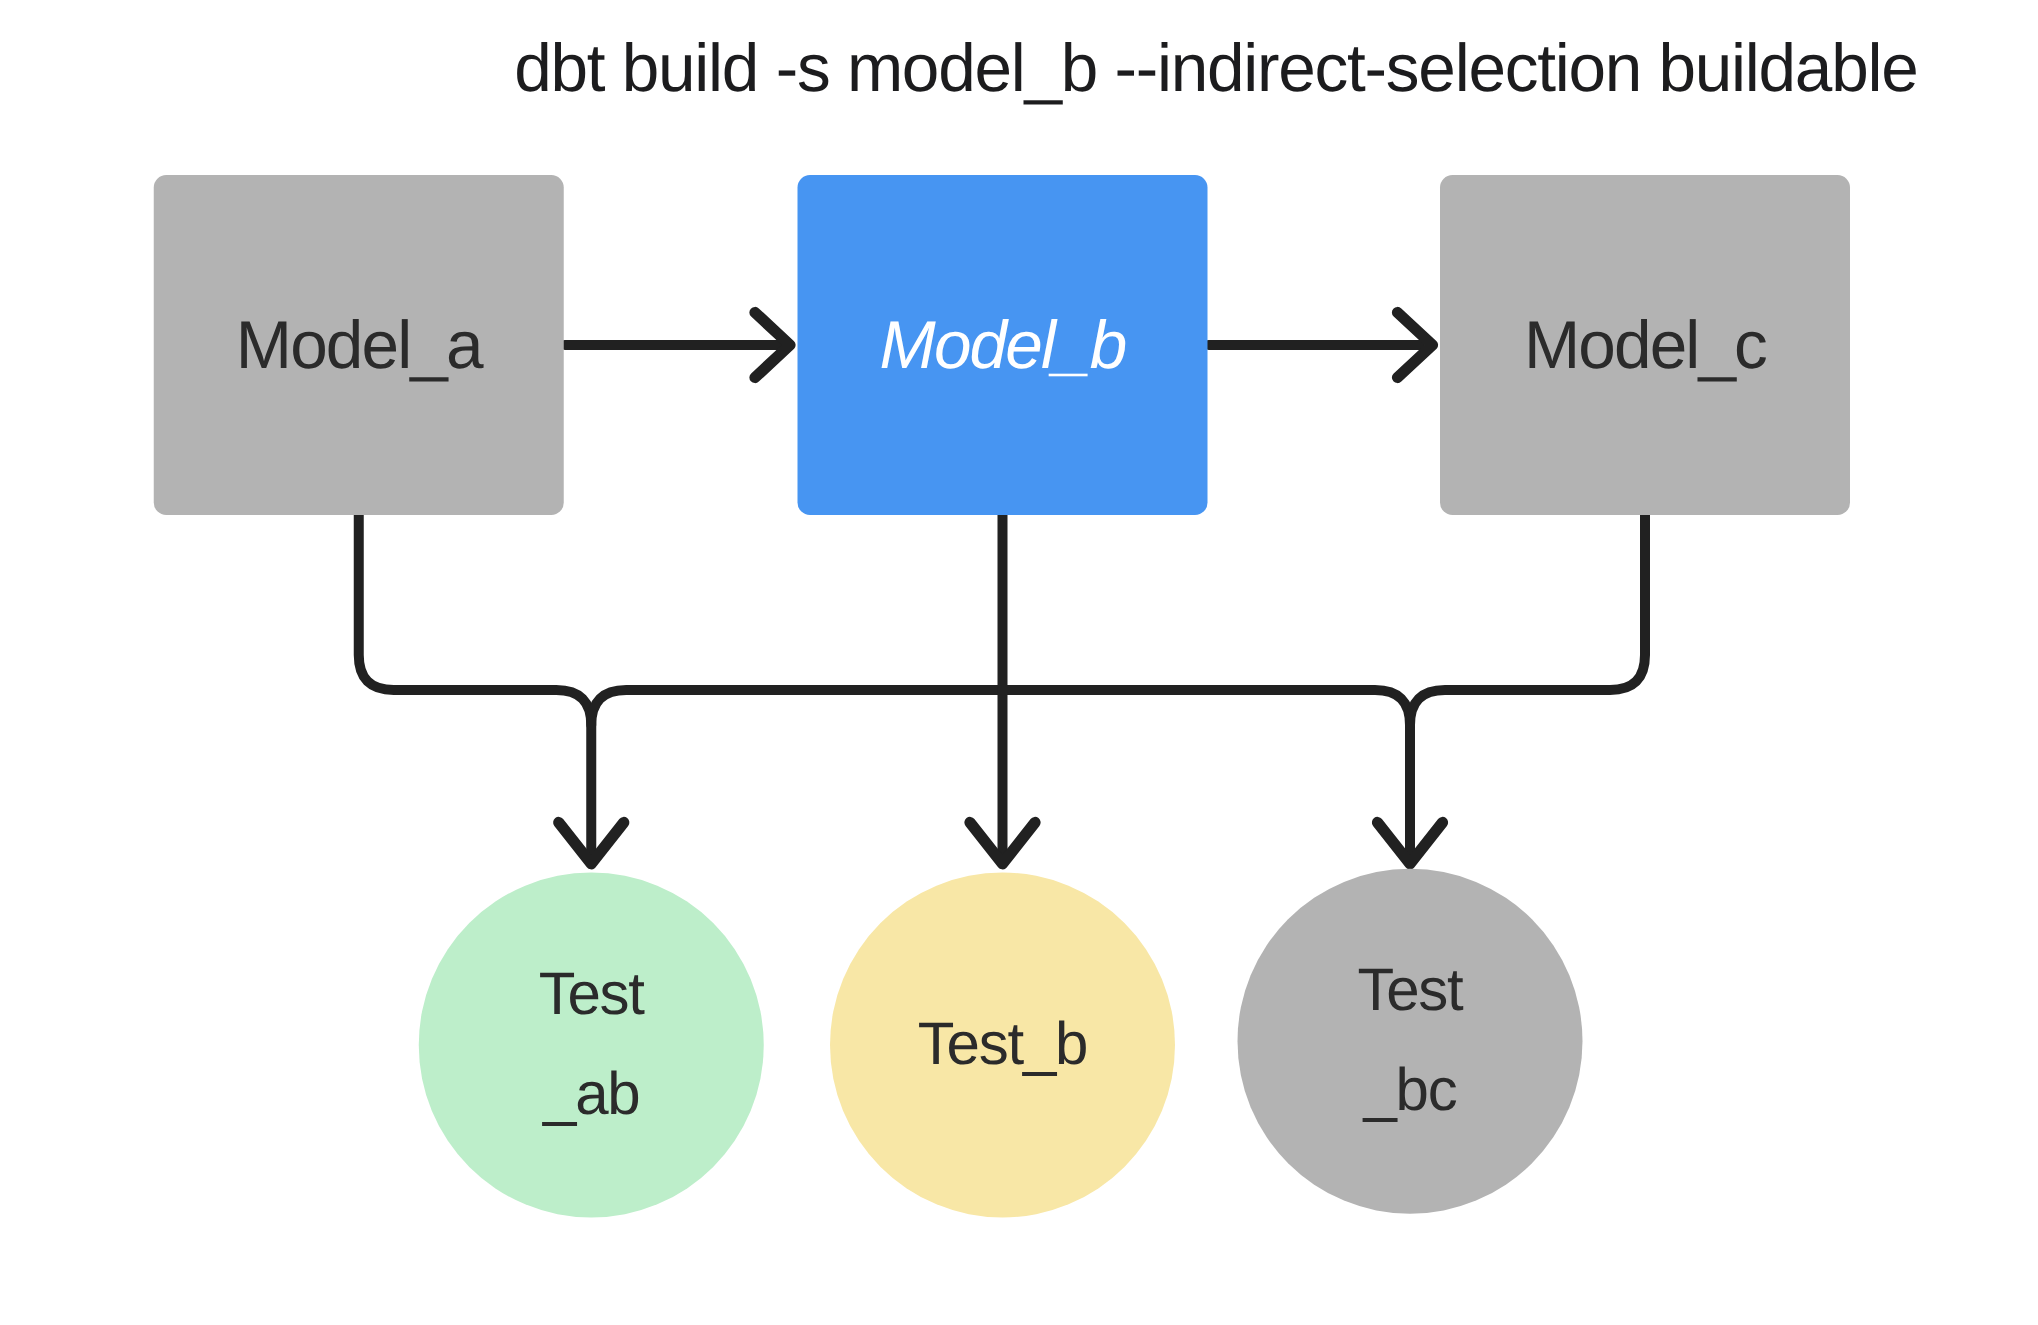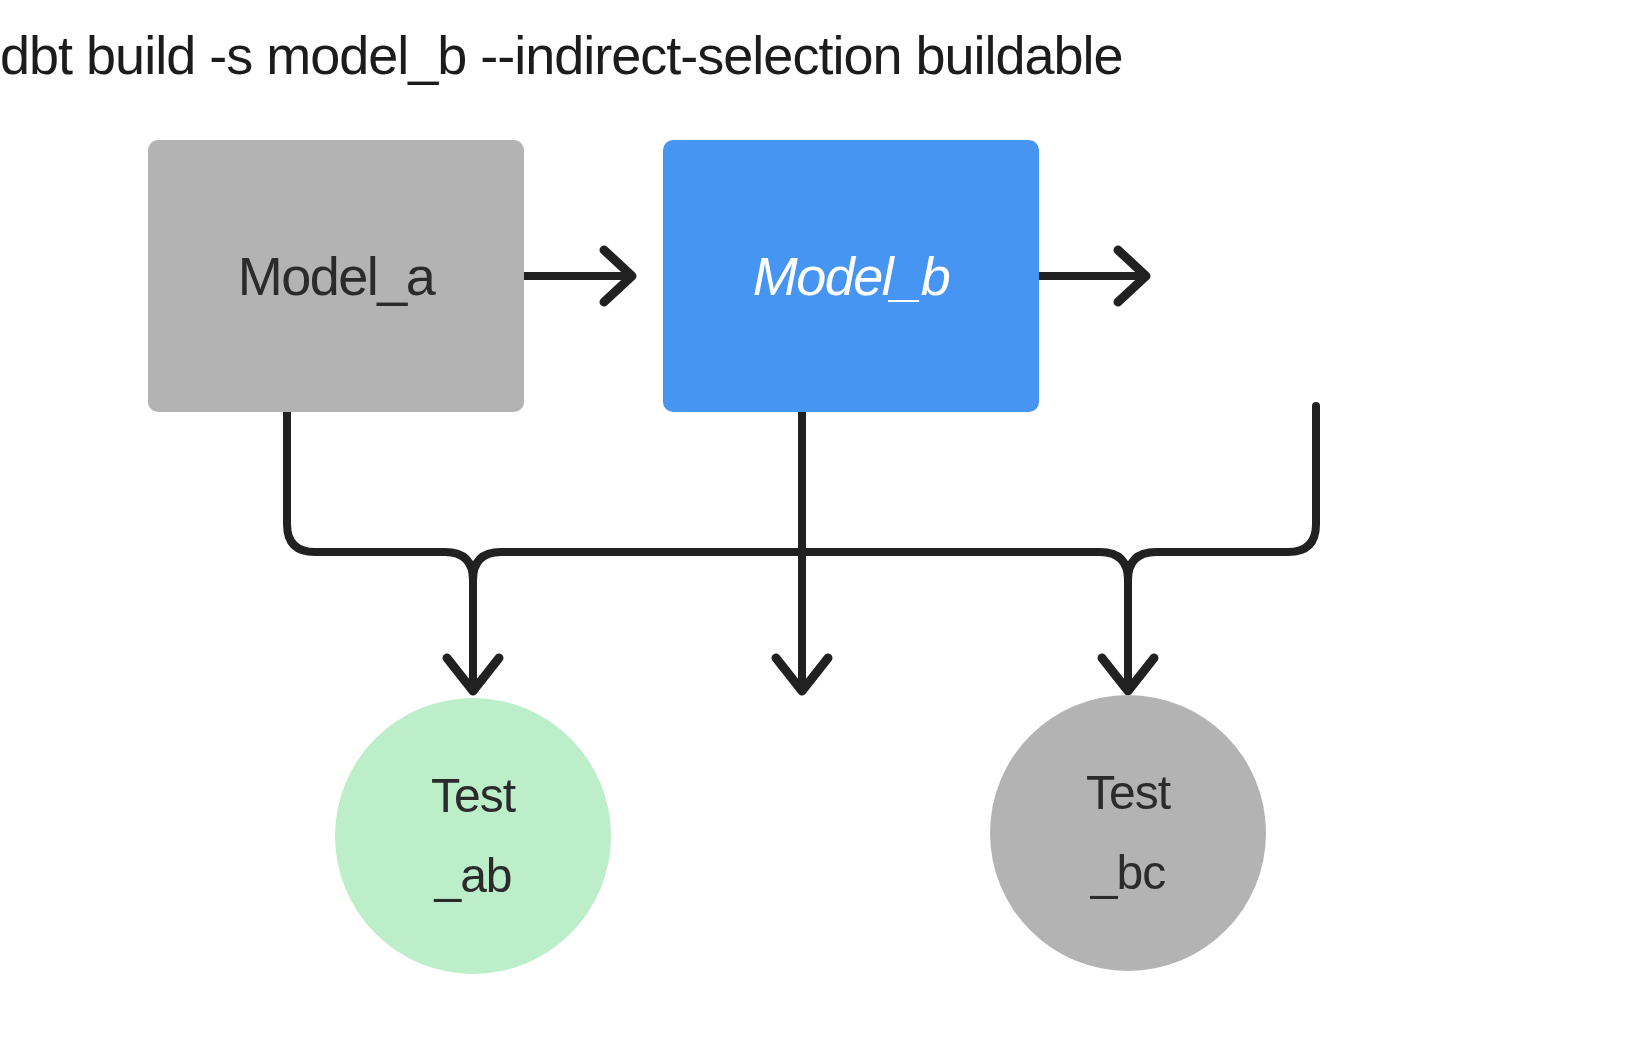--- a/index.html
+++ b/index.html
@@ -13,21 +13,21 @@
     width: 1630px;
     height: 1060px;
     overflow: hidden;
     background: var(--background, #ffffff);
   }
   .title {
     position: absolute;
     top: 24px;
     left: 0;
     right: 96px;
-    text-align: left;
+    text-align: right;
     font-size: 54px;
     font-weight: 500;
     letter-spacing: -1px;
     color: var(--title-text, #1c1c1e);
     white-space: nowrap;
   }
   .edge-layer {
     position: absolute;
     left: 0;
     top: 0;
@@ -49,25 +49,24 @@
     stroke-linejoin: round;
   }
   .node {
     position: absolute;
     display: flex;
     align-items: center;
     justify-content: center;
     box-sizing: border-box;
   }
   .model-box {
-    width: 376px;
+    width: 328px;
     height: 272px;
     border-radius: 10px;
     background: var(--model-default-fill, #b3b3b3);
-    margin-left: 25px;
   }
   .model-box .node-label {
     font-size: 54px;
     font-weight: 500;
     letter-spacing: -1.5px;
     color: var(--node-text-dark, #2b2b2b);
   }
   .model-box.selected {
     background: var(--model-selected-fill, #4795f2);
   }
@@ -125,25 +124,32 @@
   </svg>
 
   <div class="node model-box" id="model-a" style="left:123px; top:140px;">
     <span class="node-label">Model_a</span>
   </div>
 
   <div class="node model-box selected" id="model-b" style="left:638px; top:140px;font-style:italic;">
     <span class="node-label">Model_b</span>
   </div>
 
+  <div class="node model-box" id="model-c" style="left:1152px; top:140px;">
+    <span class="node-label">Model_c</span>
+  </div>
 
   <div class="node test-circle" id="test-ab" style="left:335px; top:698px;">
     <span class="node-line">Test</span>
     <span class="node-line">_ab</span>
   </div>
 
+  <div class="node test-circle" id="test-b" style="left:664px; top:698px;">
+    <span class="node-line">Test_b</span>
+
+  </div>
 
   <div class="node test-circle" id="test-bc" style="left:990px; top:695px;">
     <span class="node-line">Test</span>
     <span class="node-line">_bc</span>
   </div>
 
 </div>
 
 </body></html>

